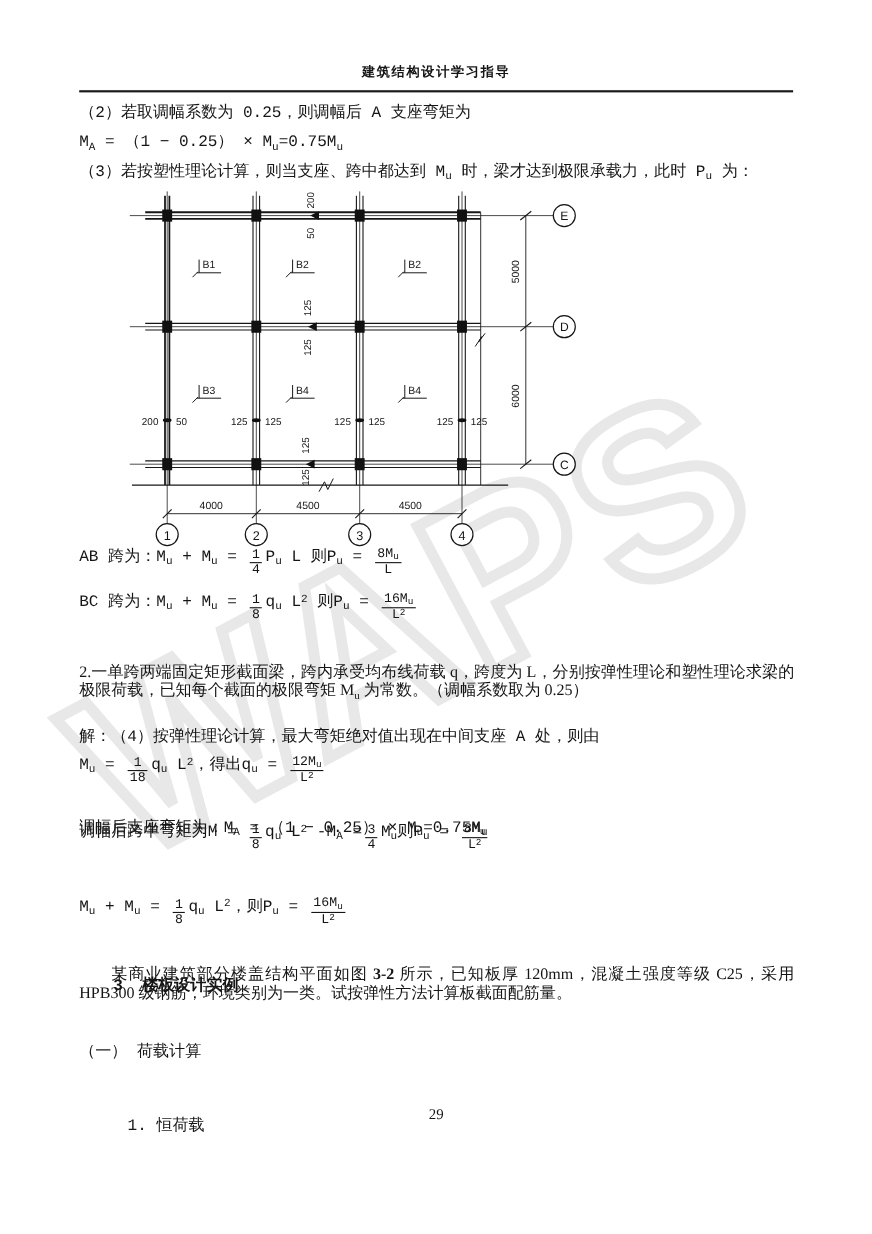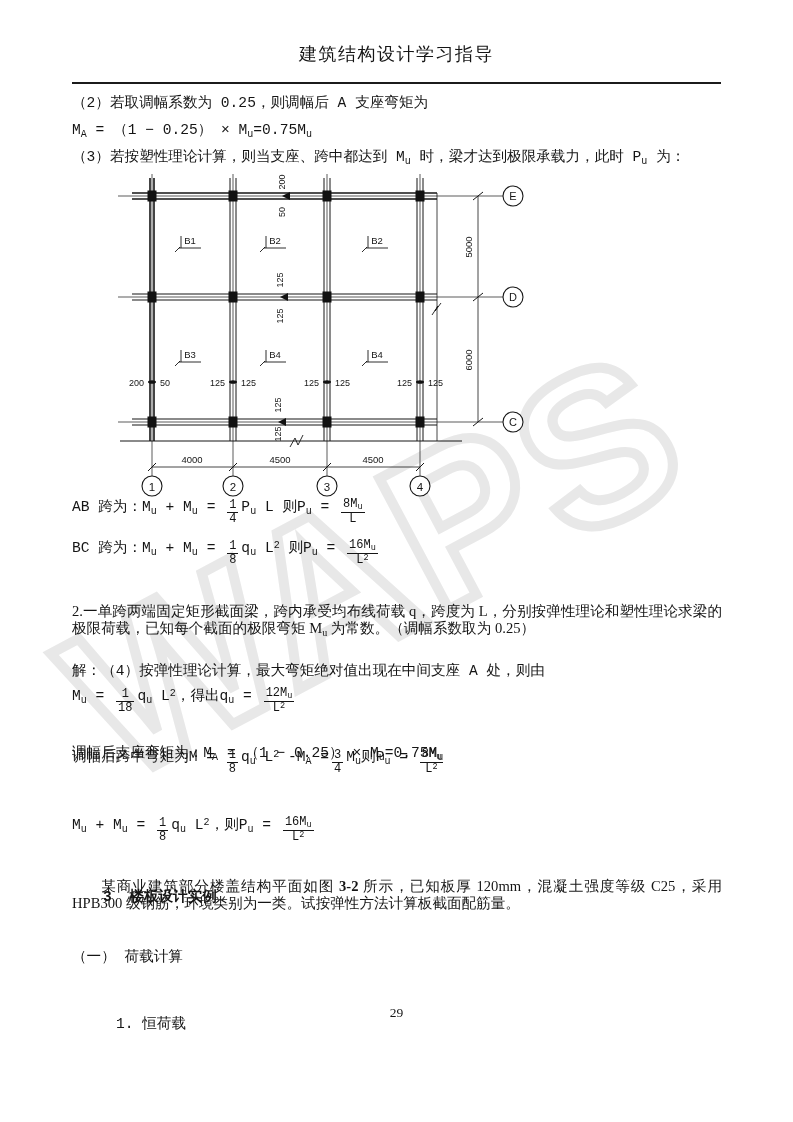--- a/index.html
+++ b/index.html
@@ -1,20 +1,20 @@
 <!DOCTYPE html>
 <html><head>
 <meta charset="utf-8">
 <style>
   html,body{margin:0;padding:0;background:#ffffff;}
   .page{position:relative;width:793px;height:1122px;background:#fff;overflow:hidden;
         font-family:"Liberation Serif","DejaVu Serif",serif;color:#151515;}
   .wm{position:absolute;left:40px;top:360px;z-index:0;pointer-events:none;}
-  .hdr{position:absolute;top:42px;left:0;width:100%;text-align:center;
-       font-size:18px;font-weight:normal;letter-spacing:1.5px;z-index:2;}
+  .hdr{position:absolute;top:57px;left:0;width:100%;text-align:center;
+       font-size:12px;font-weight:bold;letter-spacing:1.5px;z-index:2;}
   .rule{position:absolute;left:72px;top:82px;width:649px;border-top:2.2px solid #1b1b1b;z-index:2;}
   .ln{position:absolute;left:72px;width:655px;font-size:14.6px;line-height:26px;
       white-space:nowrap;z-index:2;font-family:Liberation Mono, monospace;}
   .para{position:absolute;left:72px;width:650px;font-size:14.6px;line-height:17px;
         text-align:justify;z-index:2;}
   .indent1{left:103px;}
   .indent2{left:116px;margin-top:40px;}
   .b{font-weight:bold;margin-top:31px;}
   sub{font-size:10px;vertical-align:-3px;}
   sup{font-size:10px;vertical-align:4px;}

